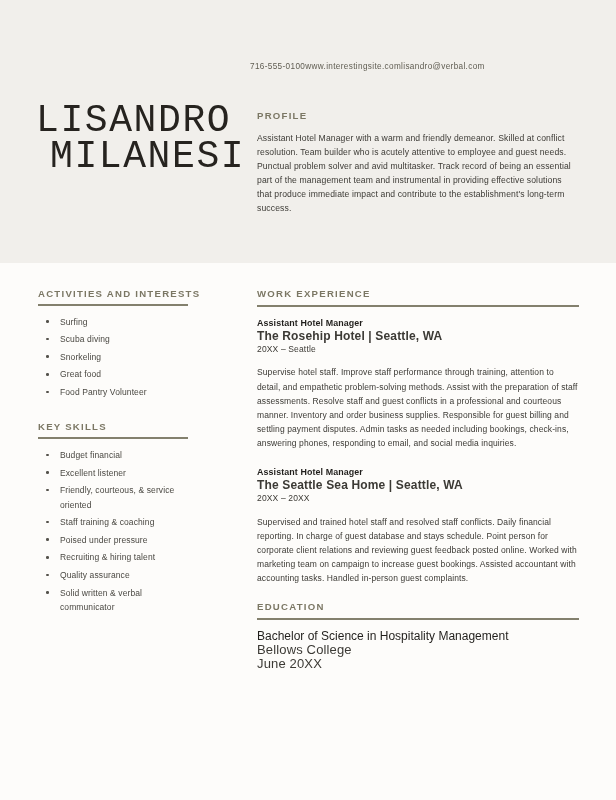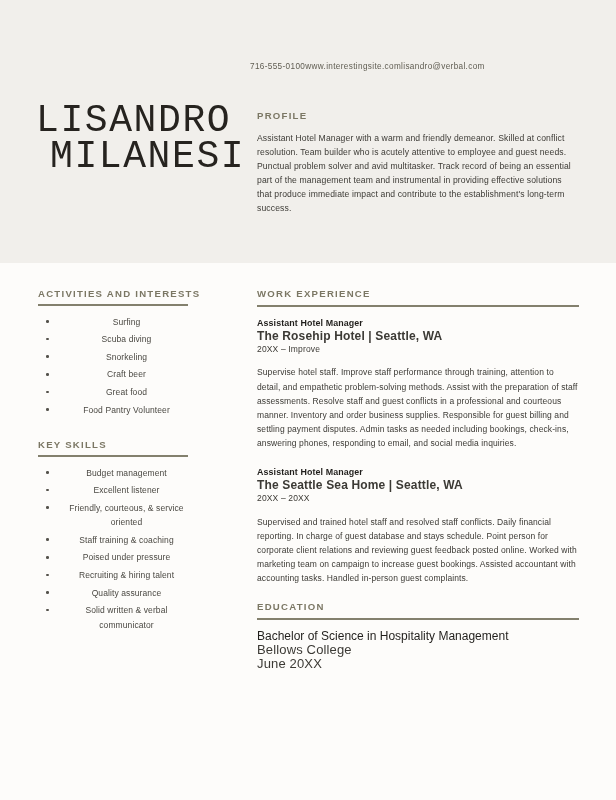--- a/index.html
+++ b/index.html
@@ -115,21 +115,20 @@
     padding: 0;
   }
   ul.bullets li {
     position: relative;
     padding-left: 22px;
     font-size: 8.5px;
     line-height: 14.4px;
     color: #4a4842;
     margin-bottom: 3.2px;
     letter-spacing: 0.1px;
-    text-align: center;
   }
   ul.bullets li::before {
     content: "";
     position: absolute;
     left: 8px;
     top: 5.6px;
     width: 2.6px;
     height: 2.6px;
     border-radius: 50%;
     background: #54524b;
@@ -220,31 +219,30 @@
 
   <div class="left-col">
 
     <div>
       <div class="sec-head">ACTIVITIES AND INTERESTS</div>
       <div class="sec-rule"></div>
       <ul class="bullets">
         <li>Surfing</li>
         <li>Scuba diving</li>
         <li>Snorkeling</li>
-        <li>Craft beer</li>
         <li>Great food</li>
         <li>Food Pantry Volunteer</li>
       </ul>
     </div>
 
     <div class="skills-block">
       <div class="sec-head">KEY SKILLS</div>
       <div class="sec-rule"></div>
       <ul class="bullets">
-        <li>Budget management</li>
+        <li>Budget financial</li>
         <li>Excellent listener</li>
         <li>Friendly, courteous, &amp; service oriented</li>
         <li>Staff training &amp; coaching</li>
         <li>Poised under pressure</li>
         <li>Recruiting &amp; hiring talent</li>
         <li>Quality assurance</li>
         <li>Solid written &amp; verbal communicator</li>
       </ul>
     </div>
 
@@ -252,21 +250,21 @@
 
   <div class="right-col">
 
     <div>
       <div class="sec-head">WORK EXPERIENCE</div>
       <div class="sec-rule"></div>
 
       <div class="job">
         <div class="job-title">Assistant Hotel Manager</div>
         <div class="job-meta">The Rosehip Hotel | Seattle, WA</div>
-        <div class="job-dates">20XX – Improve</div>
+        <div class="job-dates">20XX – Seattle</div>
         <div class="job-desc">Supervise hotel staff. Improve staff performance through training, attention to detail, and empathetic problem-solving methods. Assist with the preparation of staff assessments. Resolve staff and guest conflicts in a professional and courteous manner. Inventory and order business supplies. Responsible for guest billing and settling payment disputes. Admin tasks as needed including bookings, check-ins, answering phones, responding to email, and social media inquiries.</div>
       </div>
 
       <div class="job">
         <div class="job-title">Assistant Hotel Manager</div>
         <div class="job-meta">The Seattle Sea Home | Seattle, WA</div>
         <div class="job-dates">20XX – 20XX</div>
         <div class="job-desc">Supervised and trained hotel staff and resolved staff conflicts. Daily financial reporting. In charge of guest database and stays schedule. Point person for corporate client relations and reviewing guest feedback posted online. Worked with marketing team on campaign to increase guest bookings. Assisted accountant with accounting tasks. Handled in-person guest complaints.</div>
       </div>
     </div>

